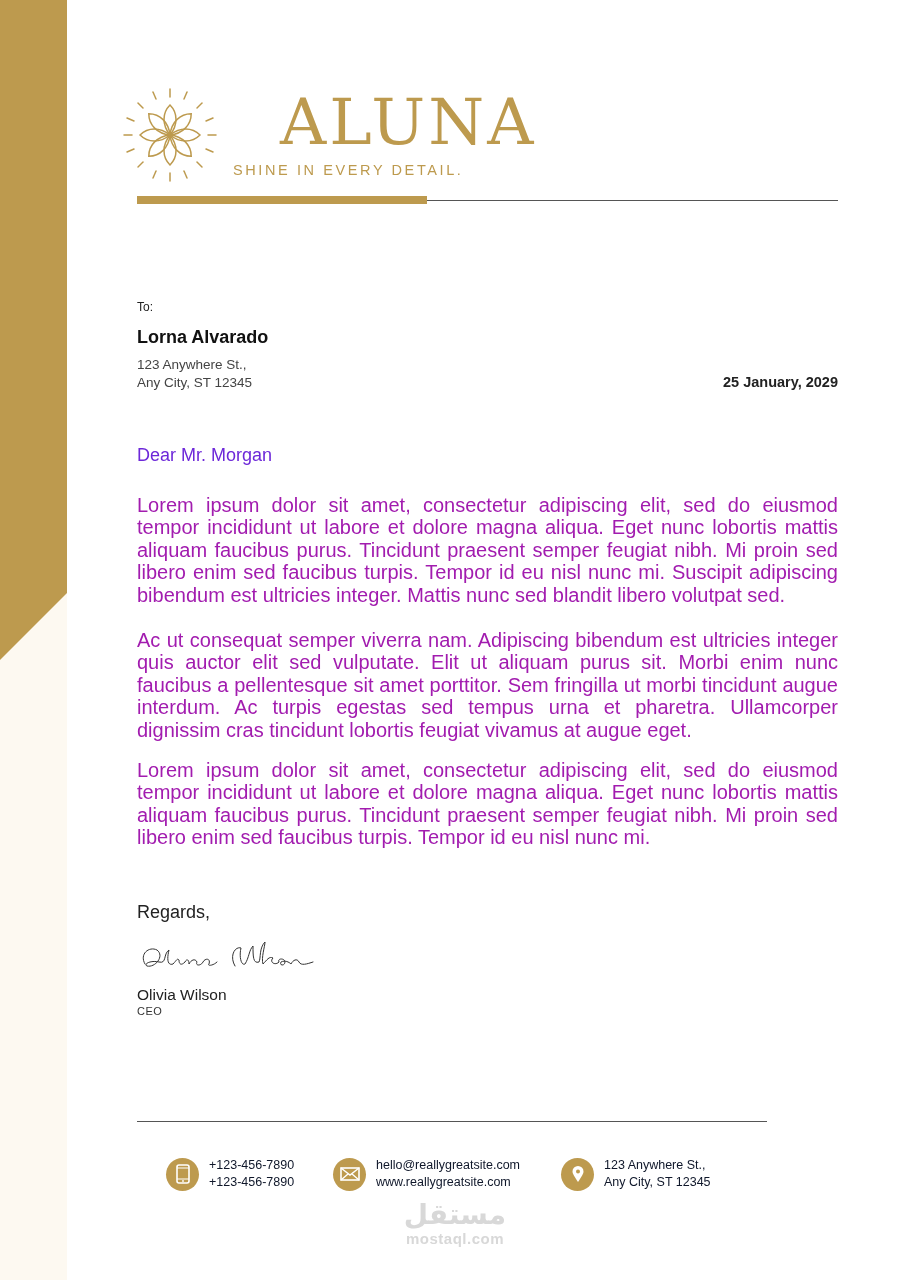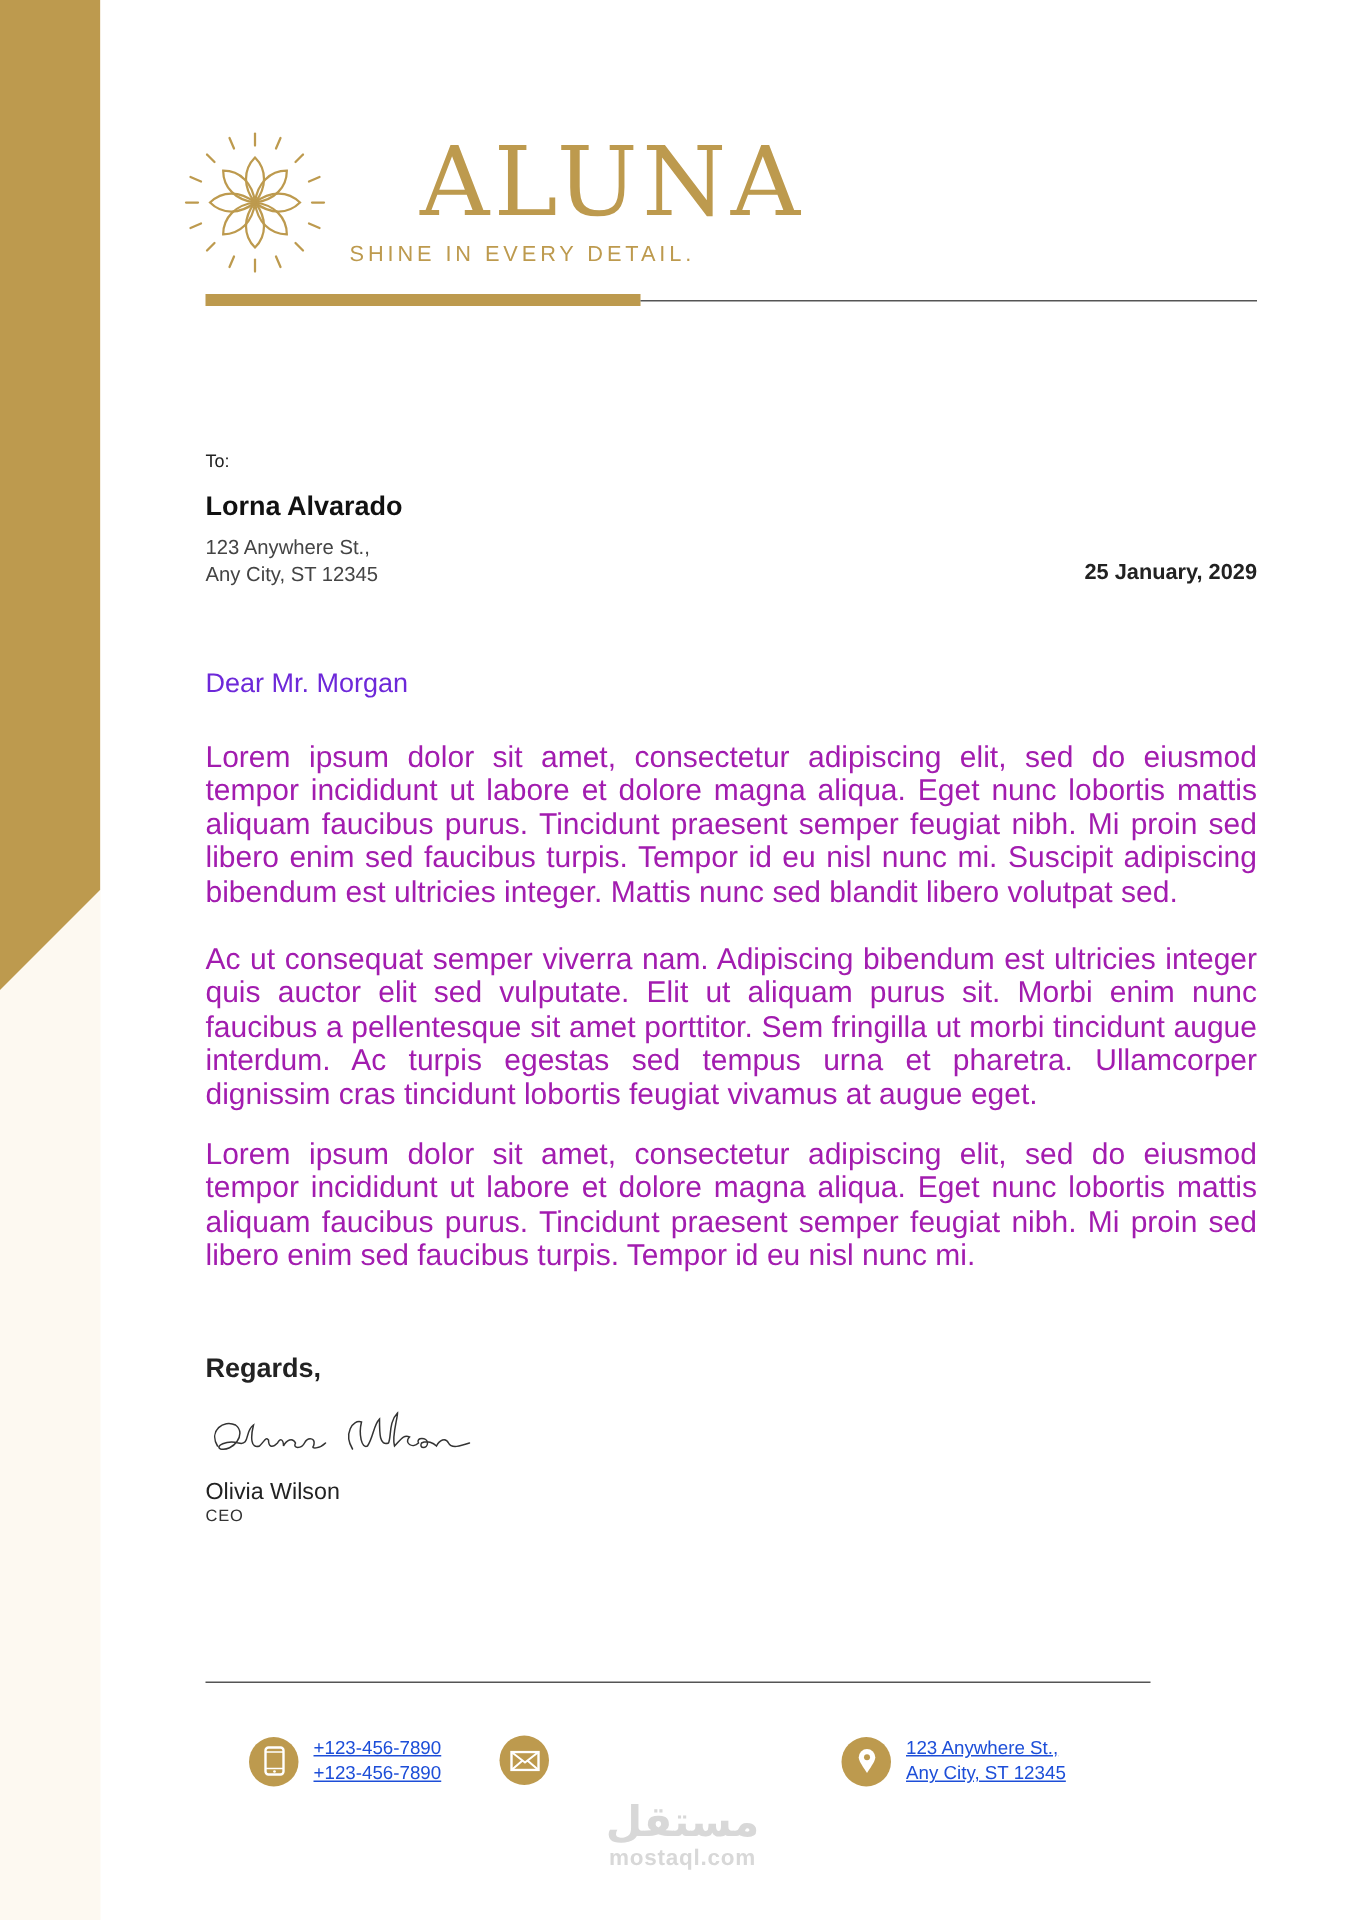--- a/index.html
+++ b/index.html
@@ -17,30 +17,30 @@
 
   .to-label { position:absolute; left:137px; top:300px; font-size:12px; color:#222; }
   .recipient { position:absolute; left:137px; top:327px; font-size:18px; font-weight:bold; color:#111; }
   .addr { position:absolute; left:137px; font-size:13.5px; color:#444; }
   .date { position:absolute; right:66px; top:374px; font-size:14.5px; font-weight:bold; color:#222; }
 
   .salutation { position:absolute; left:137px; top:445px; font-size:18px; color:#6d28d9; }
   .para { position:absolute; left:137px; width:701px; font-size:20px; line-height:22.4px; color:#a21caf;
           text-align:justify; margin:0; }
 
-  .regards { position:absolute; left:137px; top:902px; font-size:18px; font-weight:bold; color:#222; }
+  .regards { position:absolute; left:137px; top:902px; font-size:18px; font-weight:normal; color:#222; }
   .signature { position:absolute; left:137px; top:936px; width:190px; height:45px; }
   .signer { position:absolute; left:137px; top:986px; font-size:15.5px; color:#222; }
   .signer-title { position:absolute; left:137px; top:1005px; font-size:11px; color:#333; letter-spacing:0.5px; }
 
   .footer-rule { position:absolute; left:137px; top:1121px; width:630px; height:1px; background:#555; }
   .contact { position:absolute; top:1157px; display:flex; align-items:center; }
   .contact .circle { width:33px; height:33px; border-radius:50%; background:#bd9a4e; display:flex;
                      align-items:center; justify-content:center; margin-right:10px; }
-  .contact .lines { font-size:12.5px; line-height:17px; color:#1d4ed8;text-decoration:underline; }
+  .contact .lines { font-size:12.5px; line-height:17px; color:#0f172a; }
   .watermark { position:absolute; left:380px; top:1200px; width:150px; text-align:center; color:#d8d8d8; }
   .watermark .ar { font-family:"DejaVu Sans", sans-serif; font-size:28px; font-weight:bold; line-height:30px; }
   .watermark .en { font-size:15px; font-weight:bold; letter-spacing:0.5px; }
 </style>
 </head>
 <body>
 
 <div class="cream-strip"></div>
 <div class="gold-band"></div>
 
@@ -121,20 +121,24 @@
   </div>
 </div>
 
 <div class="contact" style="left:333px">
   <div class="circle">
     <svg width="20" height="14" viewBox="0 0 20 14">
         <rect x="1" y="1" width="18" height="12" fill="none" stroke="#fff" stroke-width="1.6"></rect>
         <path d="M1,1 L10,8 L19,1 M1,13 L8,7 M19,13 L12,7" fill="none" stroke="#fff" stroke-width="1.4"></path>
       </svg>
   </div>
+  <div class="lines">
+    <div>hello@reallygreatsite.com</div>
+    <div>www.reallygreatsite.com</div>
+  </div>
 </div>
 
 <div class="contact" style="left:561px">
   <div class="circle">
     <svg width="12" height="17" viewBox="0 0 12 17">
         <path d="M6,16 C2,10 0.5,7.5 0.5,5.5 A5.5,5.5 0 0 1 11.5,5.5 C11.5,7.5 10,10 6,16Z" fill="#fff"></path>
         <circle cx="6" cy="5.5" r="2" fill="#bd9a4e"></circle>
       </svg>
   </div>
   <div class="lines">

